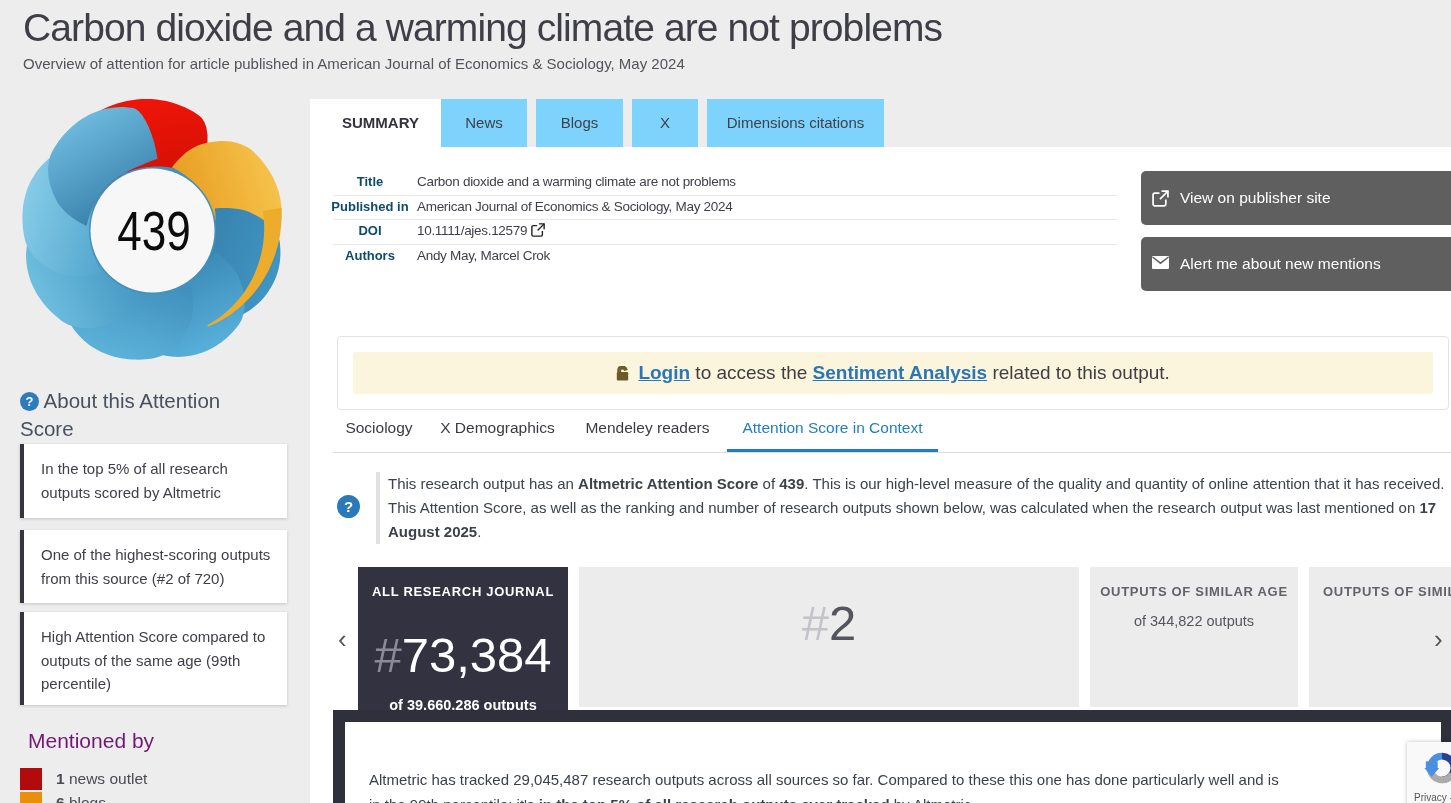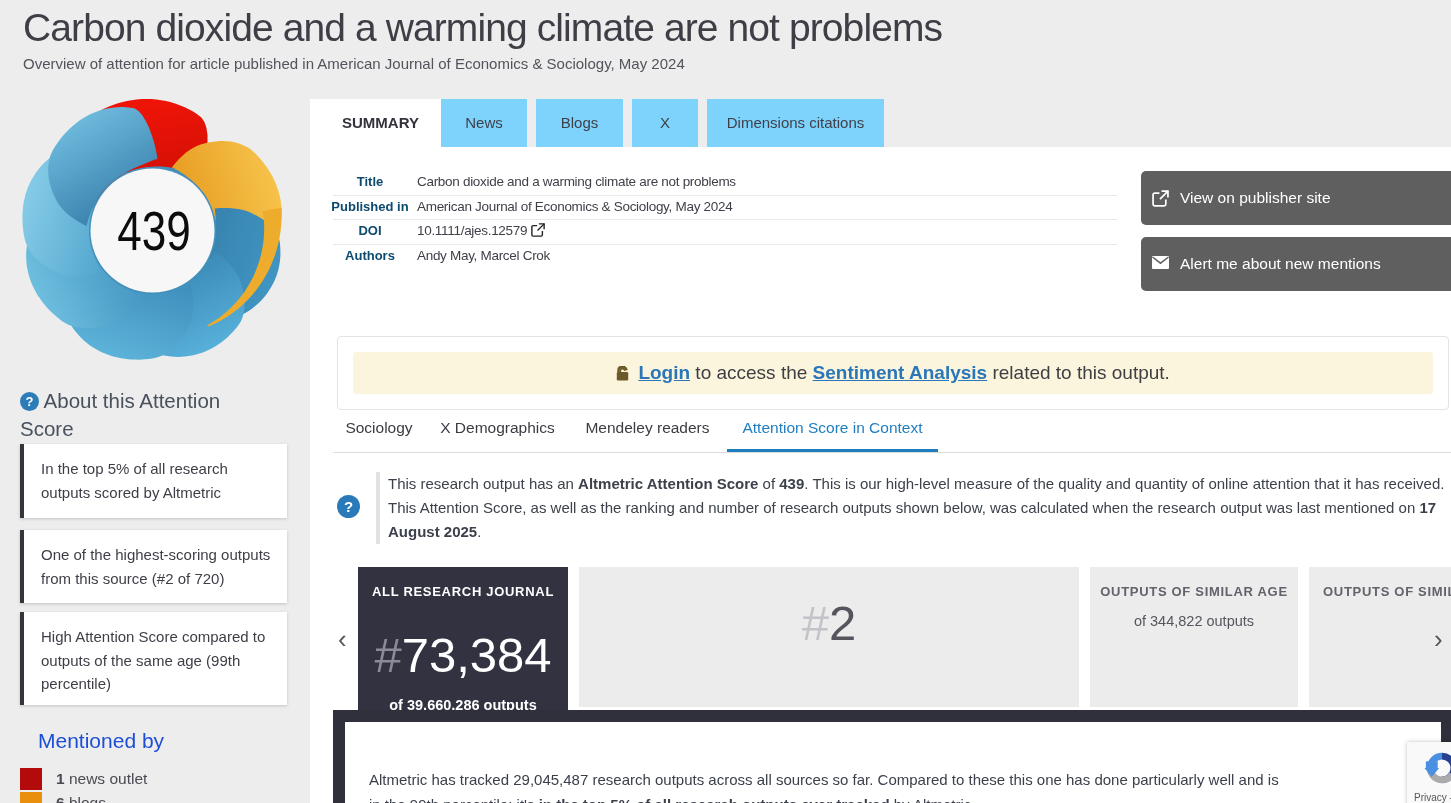--- a/index.html
+++ b/index.html
@@ -7,21 +7,21 @@
 body { background:#ededed; font-family:"Liberation Sans", sans-serif; position:relative; }
 .abs { position:absolute; }
 h1 { left:23px; top:6px; font-size:39px; font-weight:400; color:#3e3e46; letter-spacing:-0.9px; position:absolute; white-space:nowrap; }
 .subtitle { left:23px; top:55px; font-size:15px; color:#53535b; position:absolute; }
 
 
 #donut { left:20px; top:98px; position:absolute; }
 .about-head { left:20px; top:387px; width:250px; font-size:20.5px; line-height:28px; color:#48515d; position:absolute; }
 .qicon { display:inline-block; width:19px; height:19px; border-radius:50%; background:#2d7cba; color:#fff; font-size:13px; font-weight:bold; text-align:center; line-height:19px; vertical-align:2px; }
 .scard { left:20px; width:267px; background:#fff; border-left:4px solid #35353d; box-shadow:0 1px 3px rgba(0,0,0,.18); position:absolute; font-size:15px; line-height:23.5px; color:#3e3e48; padding:13px 10px 0 17px; }
-.mhead { left:38px; top:729px; font-size:21px; color:#1d4ed8; position:absolute; }
+.mhead { left:28px; top:729px; font-size:21px; color:#701a75; position:absolute; }
 .mrow { left:20px; position:absolute; height:22px; }
 .msq { width:22px; height:22px; position:absolute; left:0; top:0; }
 .mtext { position:absolute; left:36px; top:2px; font-size:15.5px; color:#4a4a52; white-space:nowrap; }
 
 
 .tab { top:99px; height:48px; position:absolute; background:#7dd3fc; font-size:15px; color:#3f3f49; text-align:center; line-height:48px; }
 .tab.active { background:#fff; font-weight:bold; color:#33333d; }
 
 
 #panel { left:310px; top:147px; width:1141px; height:656px; background:#fff; position:absolute; }

